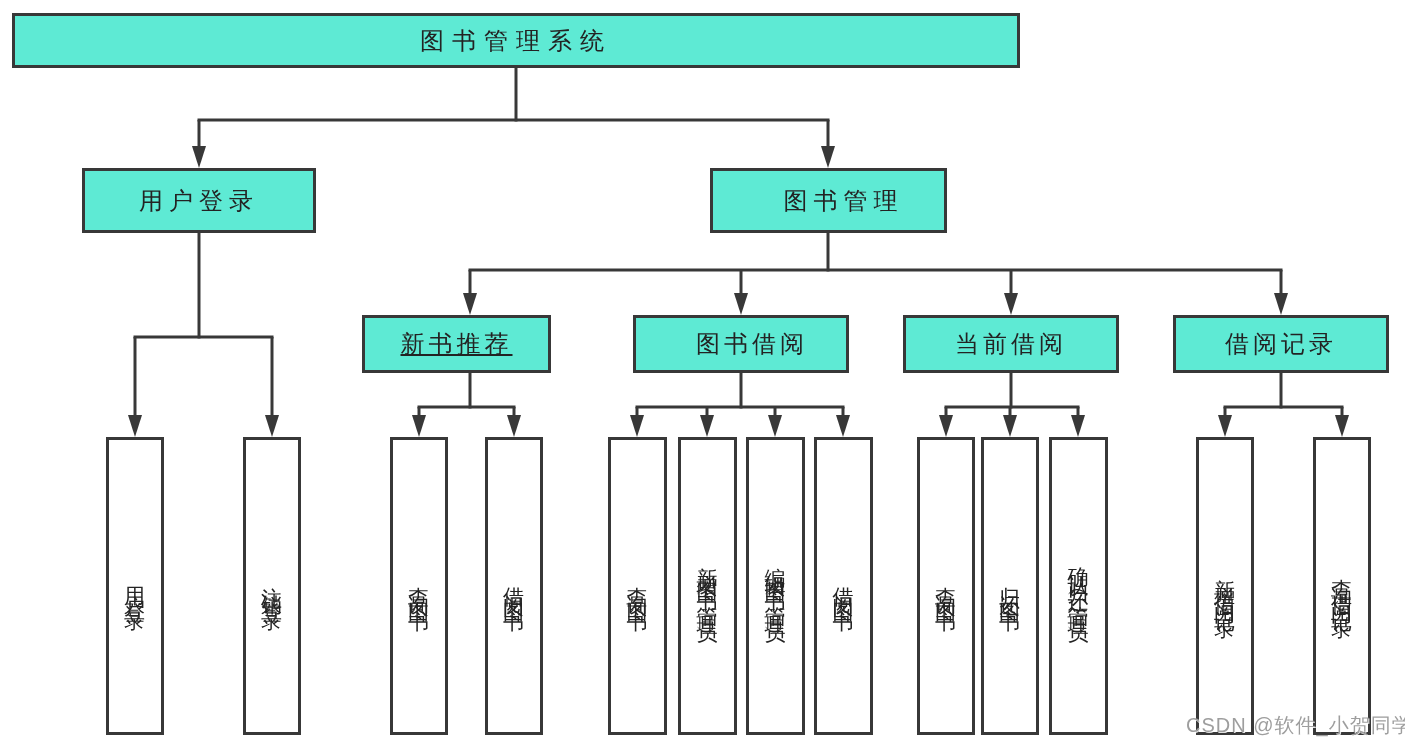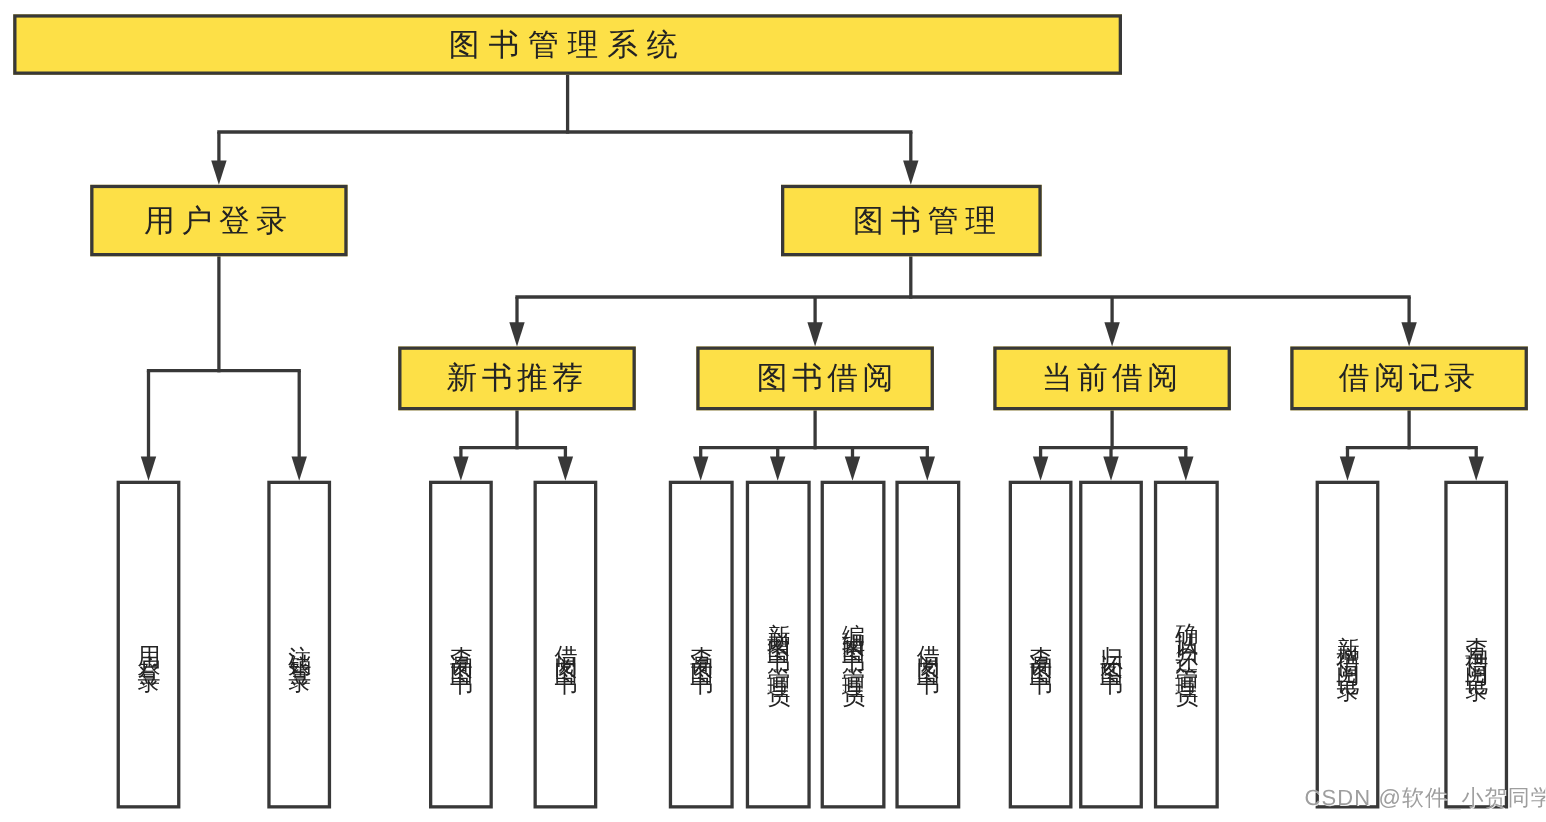--- a/index.html
+++ b/index.html
@@ -11,24 +11,24 @@
   html,body{margin:0;padding:0;background:var(--bg);}
   .canvas{
     position:relative;width:1405px;height:747px;background:var(--bg);
     font-family:"Liberation Sans","DejaVu Sans",sans-serif;
     color:var(--text);overflow:hidden;
   }
   svg.wires{position:absolute;left:0;top:0;z-index:0;}
   svg.wires line{stroke:var(--line);stroke-width:3;}
   svg.wires polygon{fill:var(--line);}
   .node{
-    position:absolute;box-sizing:border-box;background:#fde047;
+    position:absolute;box-sizing:border-box;background:#5eead4;
     border:3px solid var(--line);z-index:1;
     display:flex;align-items:center;justify-content:center;
-    font-size:28px;letter-spacing:4px;white-space:nowrap;
+    font-size:24px;letter-spacing:4px;white-space:nowrap;
   }
   .node.root{letter-spacing:8px;}
   .node.lvl2{letter-spacing:6px;}
   .vnode{
     position:absolute;box-sizing:border-box;background:#fff;
     border:3px solid var(--line);z-index:1;
     display:flex;align-items:center;justify-content:center;
     writing-mode:vertical-rl;text-orientation:mixed;
     font-size:21px;letter-spacing:8px;line-height:1;
   }
@@ -117,21 +117,21 @@
       <line x1="1342" y1="407" x2="1342" y2="423"></line>
       <polygon points="1335,415 1349,415 1342,437"></polygon>
     </g>
   </svg>
 
   <div class="node root" style="left:12px;top:13px;width:1008px;height:55px;">图书管理系统</div>
 
   <div class="node lvl2" style="left:82px;top:168px;width:234px;height:65px;">用户登录</div>
   <div class="node lvl2" style="left:710px;top:168px;width:237px;height:65px;padding-left:30px;">图书管理</div>
 
-  <div class="node" style="left:362px;top:315px;width:216px;height:58px;">新书推荐</div>
+  <div class="node" style="left:362px;top:315px;width:189px;height:58px;text-decoration:underline;">新书推荐</div>
   <div class="node" style="left:633px;top:315px;width:216px;height:58px;padding-left:22px;">图书借阅</div>
   <div class="node" style="left:903px;top:315px;width:216px;height:58px;">当前借阅</div>
   <div class="node" style="left:1173px;top:315px;width:216px;height:58px;">借阅记录</div>
 
   <div class="vnode" style="left:106px;top:437px;width:58px;height:298px;">用户登录</div>
   <div class="vnode" style="left:243px;top:437px;width:58px;height:298px;">注销登录</div>
 
   <div class="vnode" style="left:390px;top:437px;width:58px;height:298px;">查询图书</div>
   <div class="vnode" style="left:485px;top:437px;width:58px;height:298px;">借阅图书</div>
 

